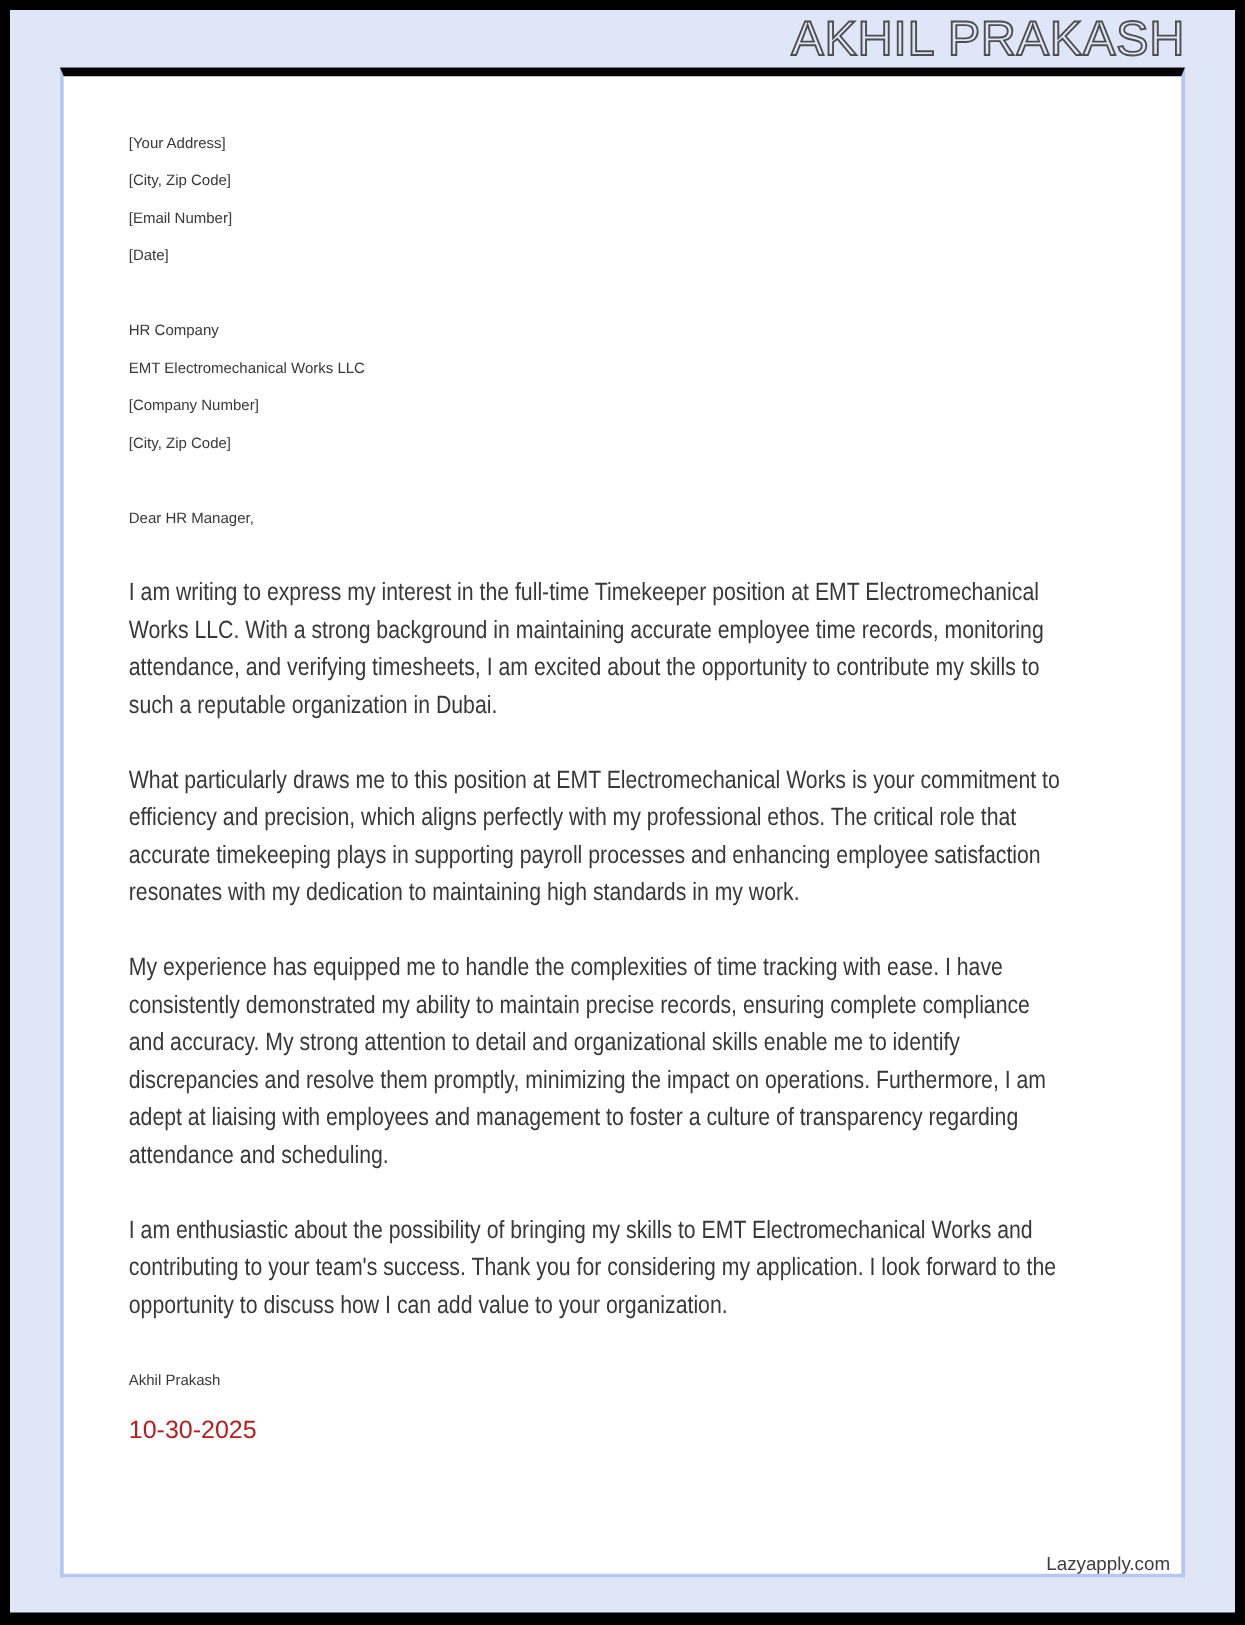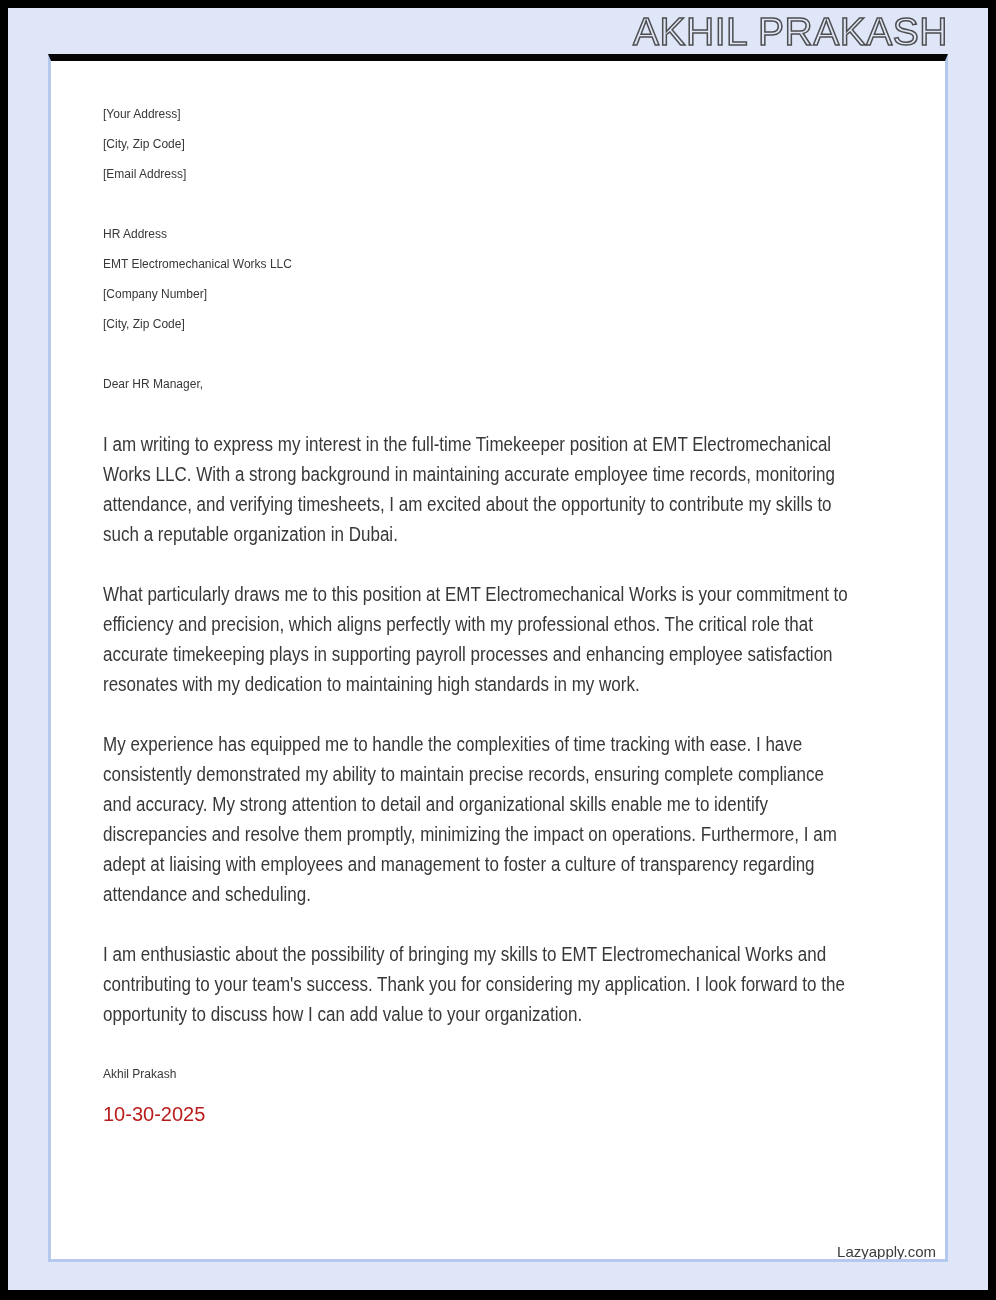--- a/index.html
+++ b/index.html
@@ -86,25 +86,26 @@
 
 <div class="frame">
 
   <div class="brand-name">AKHIL PRAKASH</div>
 
   <div class="sheet">
 
     <div class="block">
       <div class="line">[Your Address]</div>
       <div class="line">[City, Zip Code]</div>
-      <div class="line">[Email Address]</div>
+      <div class="line">[Email Number]</div>
+      <div class="line">[Date]</div>
     </div>
 
     <div class="block">
-      <div class="line">HR Address</div>
+      <div class="line">HR Company</div>
       <div class="line">EMT Electromechanical Works LLC</div>
       <div class="line">[Company Number]</div>
       <div class="line">[City, Zip Code]</div>
     </div>
 
     <div class="salutation block">Dear HR Manager,</div>
 
     <div class="paras">
       <p>I am writing to express my interest in the full-time Timekeeper position at EMT Electromechanical Works LLC. With a strong background in maintaining accurate employee time records, monitoring attendance, and verifying timesheets, I am excited about the opportunity to contribute my skills to such a reputable organization in Dubai.</p>
       <p>What particularly draws me to this position at EMT Electromechanical Works is your commitment to efficiency and precision, which aligns perfectly with my professional ethos. The critical role that accurate timekeeping plays in supporting payroll processes and enhancing employee satisfaction resonates with my dedication to maintaining high standards in my work.</p>

